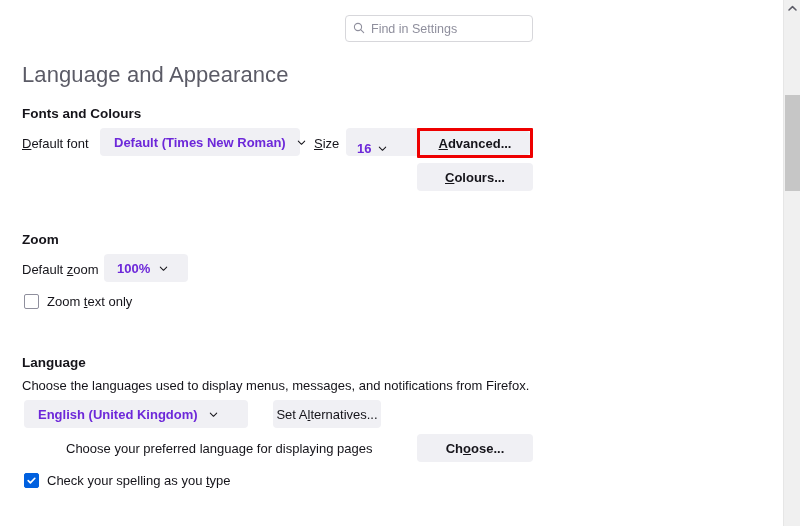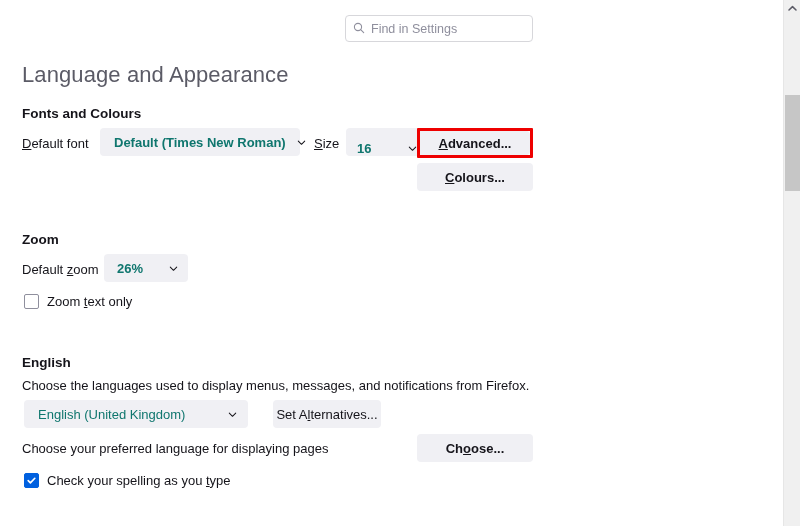--- a/index.html
+++ b/index.html
@@ -119,25 +119,25 @@
   .abs { position: absolute; }
 
   
   .menulist {
     height: 28px;
     background: #f0f0f4;
     border: 1px solid transparent;
     border-radius: 4px;
     display: inline-flex;
     align-items: center;
-    justify-content: space-between;
+    justify-content: flex-start;
     padding: 0 9px 0 13px;
     font-size: 13px;
     font-weight: bold;
-    color: #0f766e;
+    color: #6d28d9;
     cursor: default;
     white-space: nowrap;
   }
   .menulist .chev { margin-left: 10px; display:flex; align-items:center; }
 
   
   .btn {
     height: 28px;
     background: #f0f0f4;
     border: 1px solid transparent;
@@ -243,55 +243,55 @@
     <div class="btn abs" style="left:417px; top:163px; width:116px;">
         <u class="ak">C</u>
         <span>olours...</span>
       </div>
 
     <div class="section-head sec-zoom">Zoom</div>
 
     <div class="abs fieldlabel" style="left:22px; top:262px;"><span>Default </span><u class="ak">z</u><span>oom</span></div>
 
     <div class="menulist abs" style="left:104px; top:254px; width:84px; padding:0 8px 0 12px;">
-      <span>26%</span>
+      <span>100%</span>
       <span class="chev" style="margin-left:8px;">
         <svg width="11" height="11" viewBox="0 0 12 12" aria-hidden="true">
           <path d="M2.5 4.5 L6 8 L9.5 4.5" fill="none" stroke="#15141a" stroke-width="1.1" stroke-linecap="round" stroke-linejoin="round"></path>
         </svg>
       </span>
     </div>
 
     <div class="checkrow" style="top:294px;">
       <span class="cbox">
         
       </span>
       <span><span>Zoom </span><u class="ak">t</u><span>ext only</span></span>
     </div>
 
-    <div class="section-head sec-lang">English</div>
+    <div class="section-head sec-lang">Language</div>
 
     <div class="desc" style="top:378px;">Choose the languages used to display menus, messages, and notifications from Firefox.</div>
 
-    <div class="menulist abs" style="left:24px; top:400px; width:224px; font-weight:normal;">
+    <div class="menulist abs" style="left:24px; top:400px; width:224px; font-weight:bold;">
       <span>English (United Kingdom)</span>
       <span class="chev">
         <svg width="11" height="11" viewBox="0 0 12 12" aria-hidden="true">
           <path d="M2.5 4.5 L6 8 L9.5 4.5" fill="none" stroke="#15141a" stroke-width="1.1" stroke-linecap="round" stroke-linejoin="round"></path>
         </svg>
       </span>
     </div>
 
     <div class="btn abs" style="left:273px; top:400px; width:108px; font-weight:normal;">
         <span>Set A</span>
         <u class="ak">l</u>
         <span>ternatives...</span>
       </div>
 
-    <div class="desc" style="top:441px;">Choose your preferred language for displaying pages</div>
+    <div class="desc" style="top:441px;margin-left:44px;">Choose your preferred language for displaying pages</div>
 
     <div class="btn abs" style="left:417px; top:434px; width:116px;">
         <span>Ch</span>
         <u class="ak">o</u>
         <span>ose...</span>
       </div>
 
     <div class="checkrow" style="top:473px;">
       <span class="cbox checked">
         <svg width="11" height="11" viewBox="0 0 12 12" aria-hidden="true">

